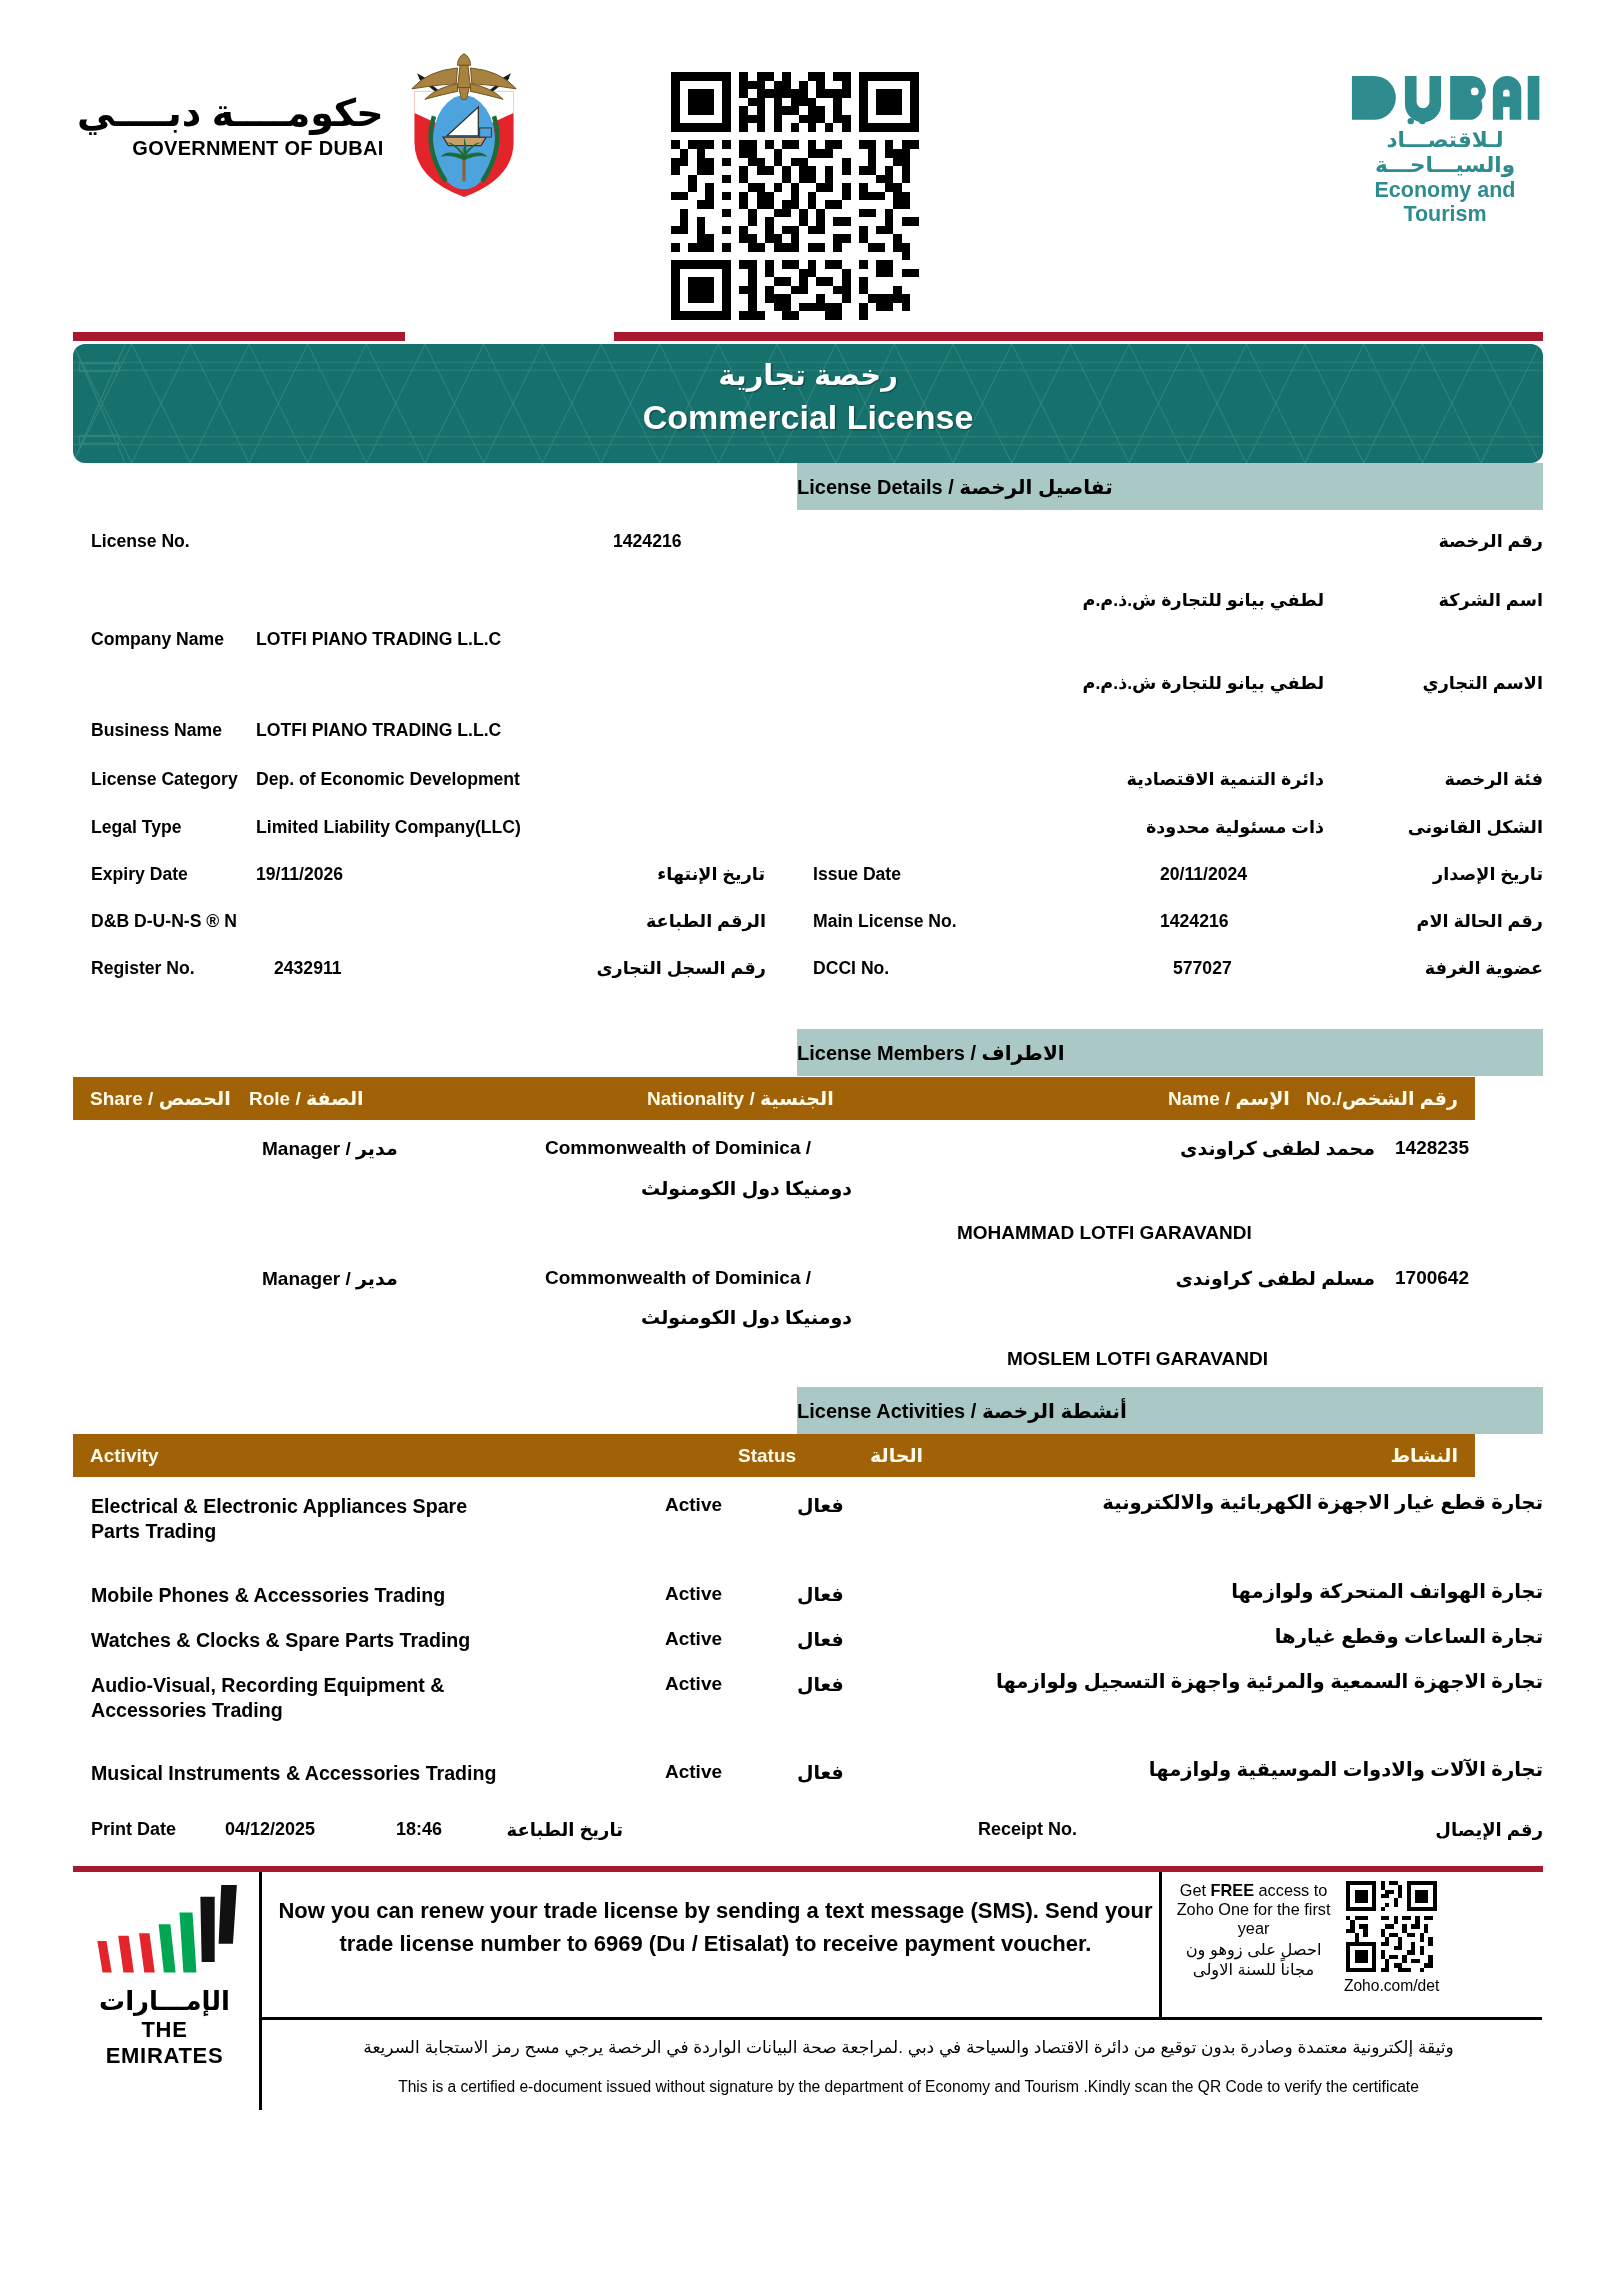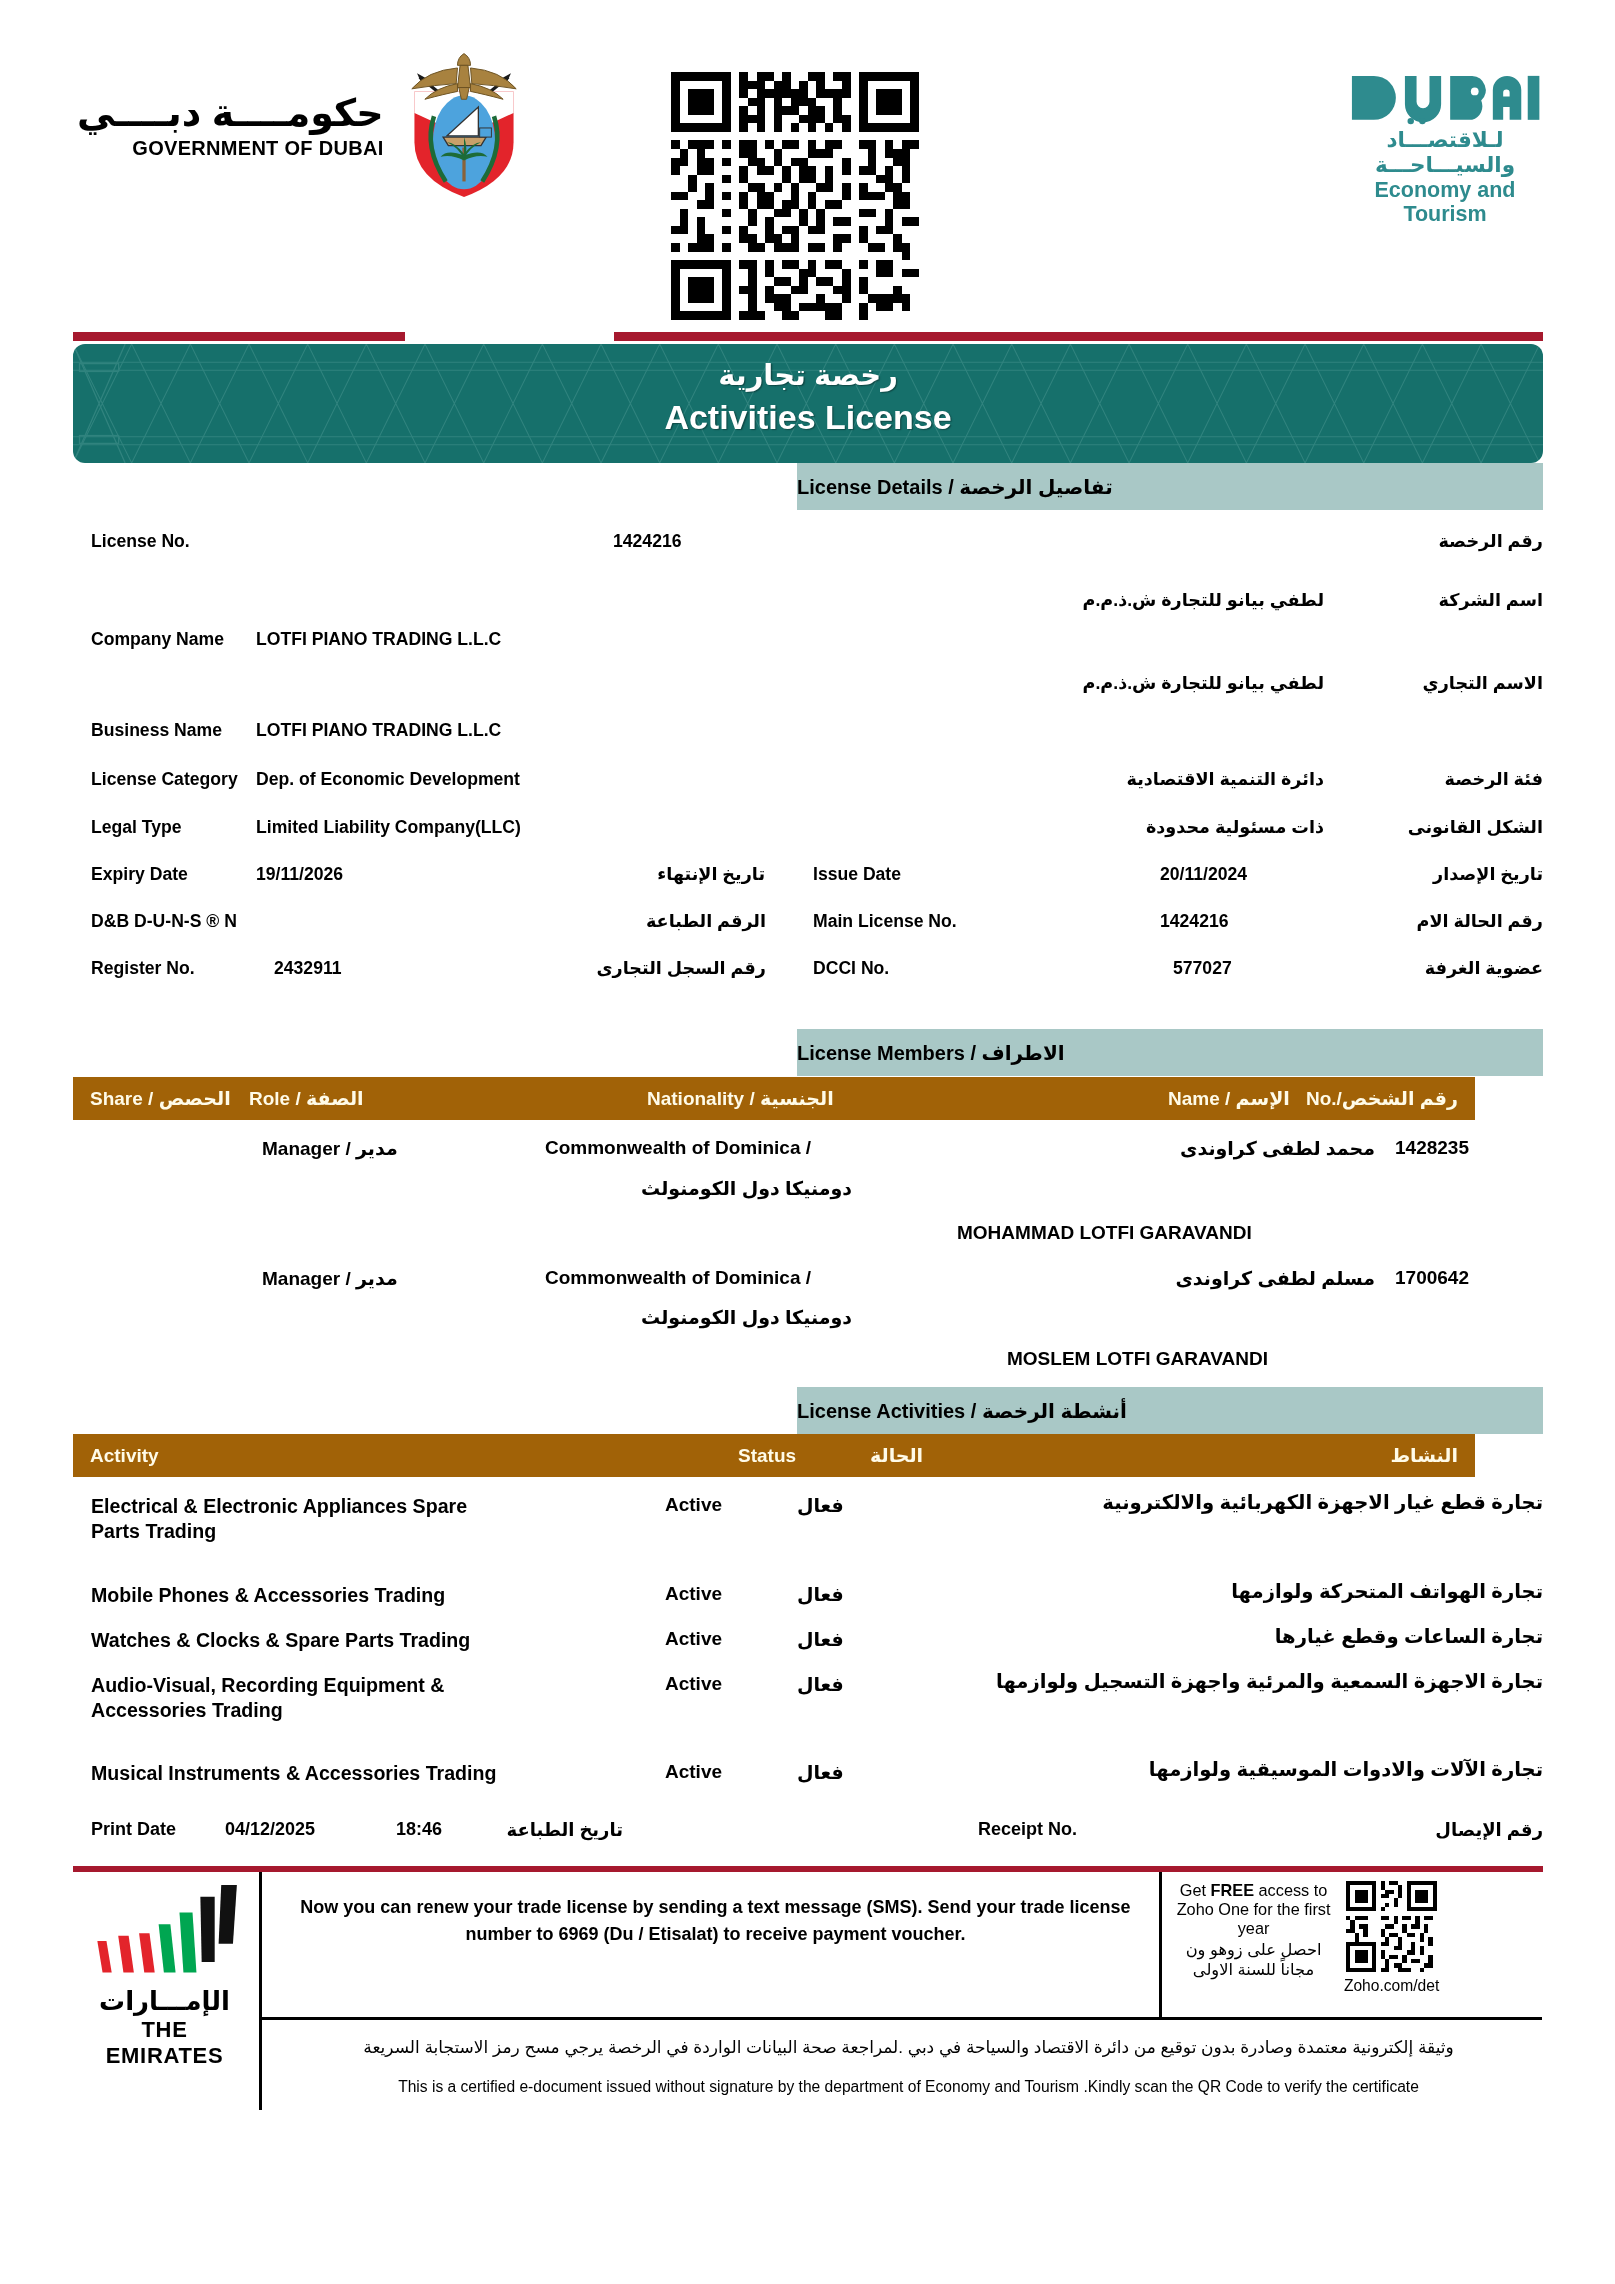--- a/index.html
+++ b/index.html
@@ -71,21 +71,21 @@
   .emirates{position:absolute;left:83px;top:1881px;width:163px;text-align:center;}
   .em-bars{height:98px;position:relative;}
   .em-ar{font-size:26px;font-weight:bold;direction:rtl;letter-spacing:2.6px;margin-top:6.5px;}
   .em-en{font-size:22px;font-weight:bold;letter-spacing:0.7px;}
 
   .vdiv{position:absolute;background:#000;width:2.6px;}
   .hdiv{position:absolute;background:#000;height:3.3px;}
 
   .sms{position:absolute;left:274px;top:1877px;width:883px;text-align:center;}
   .sms-ar{font-size:18px;font-weight:bold;direction:rtl;line-height:1.55;}
-  .sms-en{font-size:18px;font-weight:bold;line-height:1.5;margin-top:17px;}
+  .sms-en{font-size:22px;font-weight:bold;line-height:1.5;margin-top:17px;}
 
   .zoho{position:absolute;left:1173px;top:1881px;width:267px;display:flex;gap:9px;align-items:flex-start;}
   .zoho-txt{font-size:16.3px;line-height:1.18;text-align:center;width:163px;}
   .zoho-ar{direction:rtl;font-size:16.3px;line-height:1.25;}
   .zoho-qr{width:98px;text-align:center;}
   .zoho-url{font-size:15.6px;margin-top:2.6px;}
 
   .cert{position:absolute;left:274px;width:1269px;text-align:center;}
   .cert-ar{font-size:17px;direction:rtl;line-height:1.5;}
   .cert-en{font-size:15.6px;margin-top:17px;}
@@ -354,21 +354,21 @@
           <rect x="10" y="140" width="60" height="12"></rect>
         </g>
       </g>
       <g stroke="#8fc9c4" stroke-width="1.6" fill="none">
         <path d="M0,0 L45,91 L0,182 M90,0 L45,91 L90,182 M90,0 L135,91 L90,182 M180,0 L135,91 L180,182 M180,0 L225,91 L180,182 M270,0 L225,91 L270,182 M270,0 L315,91 L270,182 M360,0 L315,91 L360,182 M360,0 L405,91 L360,182 M450,0 L405,91 L450,182 M450,0 L495,91 L450,182 M540,0 L495,91 L540,182 M540,0 L585,91 L540,182 M630,0 L585,91 L630,182 M630,0 L675,91 L630,182 M720,0 L675,91 L720,182 M720,0 L765,91 L720,182 M810,0 L765,91 L810,182 M810,0 L855,91 L810,182 M900,0 L855,91 L900,182 M900,0 L945,91 L900,182 M990,0 L945,91 L990,182 M990,0 L1035,91 L990,182 M1080,0 L1035,91 L1080,182 M1080,0 L1125,91 L1080,182 M1170,0 L1125,91 L1170,182 M1170,0 L1215,91 L1170,182 M1260,0 L1215,91 L1260,182 M1260,0 L1305,91 L1260,182 M1350,0 L1305,91 L1350,182 M1350,0 L1395,91 L1350,182 M1440,0 L1395,91 L1440,182 M1440,0 L1485,91 L1440,182 M1530,0 L1485,91 L1530,182 M1530,0 L1575,91 L1530,182 M1620,0 L1575,91 L1620,182 M1620,0 L1665,91 L1620,182 M1710,0 L1665,91 L1710,182 M1710,0 L1755,91 L1710,182 M1800,0 L1755,91 L1800,182 M1800,0 L1845,91 L1800,182 M1890,0 L1845,91 L1890,182 M1890,0 L1935,91 L1890,182 M1980,0 L1935,91 L1980,182 M1980,0 L2025,91 L1980,182 M2070,0 L2025,91 L2070,182 M2070,0 L2115,91 L2070,182 M2160,0 L2115,91 L2160,182 M2160,0 L2205,91 L2160,182 M2250,0 L2205,91 L2250,182"></path>
         <path d="M0,28 H2255 M0,40 H2255 M0,142 H2255 M0,154 H2255"></path>
       </g>
     </svg>
     <div class="txt">
       <div class="t-ar">رخصة تجارية</div>
-      <div class="t-en">Activities License</div>
+      <div class="t-en">Commercial License</div>
     </div>
   </div>
 
   <div class="sec-lite" style="top:463px;">تفاصيل الرخصة / License Details</div>
 
   <div class="fld lbl-en" style="left:91px;top:531px;">License No.</div>
   <div class="fld val-ar" style="left:613px;top:531px;width:300px;text-align:left;">1424216</div>
   <div class="fld lbl-ar" style="right:73px;top:531px;width:196px;">رقم الرخصة</div>
 
   <div class="fld lbl-en" style="left:91px;top:629px;">Company Name</div>

